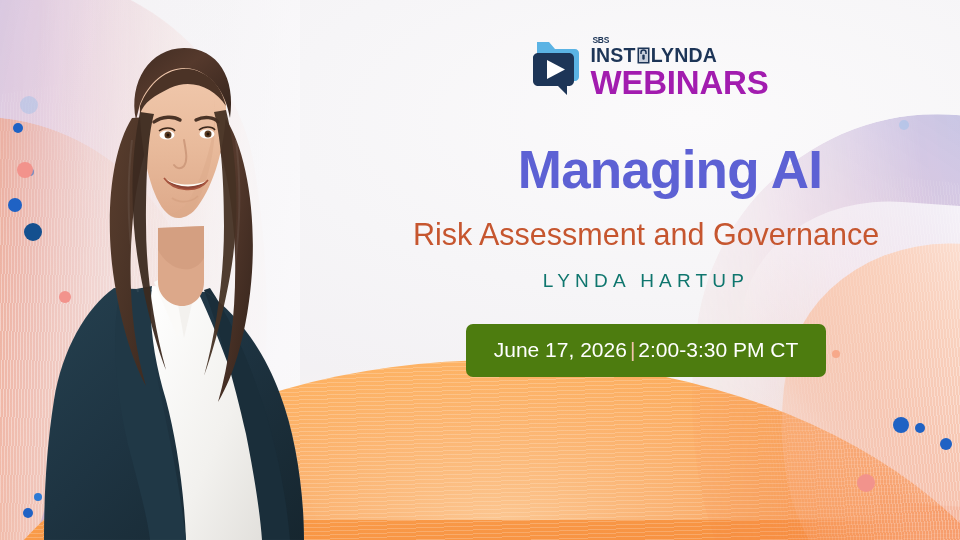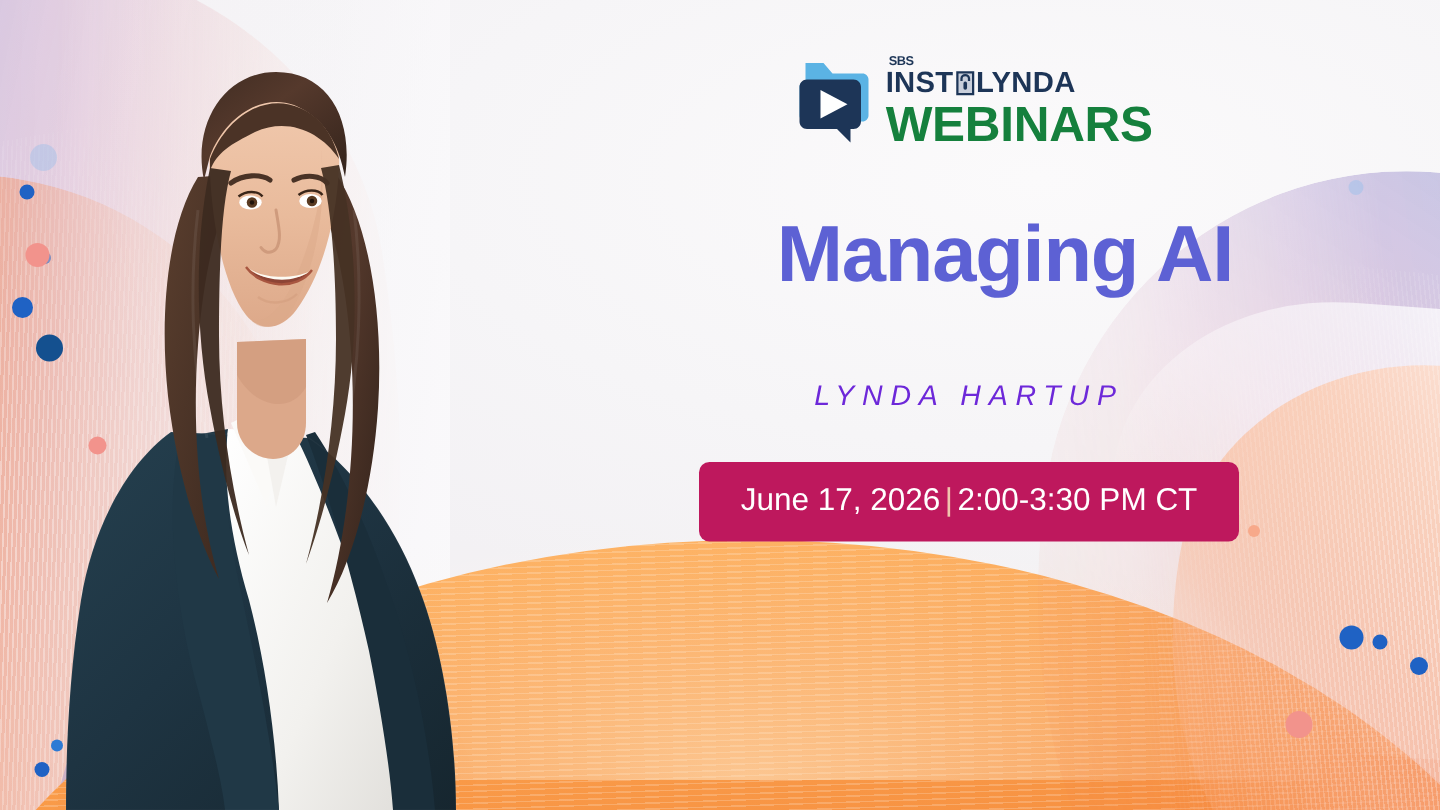--- a/index.html
+++ b/index.html
@@ -254,21 +254,21 @@
     display: inline-block;
     width: 13px;
     height: 17px;
     position: relative;
     margin: 0 1px;
     flex: none;
   }
   .logo-webinars {
     font-size: 33px;
     font-weight: bold;
-    color: #15803d;
+    color: #a21caf;
     letter-spacing: -0.2px;
     margin-top: 1px;
   }
 
   
   .title {
     font-size: 53px;
     font-weight: bold;
     color: #5d61d4;
     letter-spacing: -0.8px;
@@ -279,30 +279,29 @@
   }
   .subtitle {
     margin-top: 18px;
     font-size: 30.5px;
     color: #c6562f;
     line-height: 1.32;
     text-align: center;
     white-space: nowrap;
   }
   .speaker {
-    margin-top: 40px;
+    margin-top: 16px;
     font-size: 19px;
-    color: #6d28d9;
+    color: #0f766e;
     letter-spacing: 5.2px;
     white-space: nowrap;
-    font-style: italic;
   }
   .date-badge {
     margin-top: 32px;
-    background: #be185d;
+    background: #4d7c0f;
     color: #ffffff;
     font-size: 21px;
     padding: 14px 28px 15px;
     border-radius: 7px;
     white-space: nowrap;
   }
   .date-badge .sep {
     color: #f0c3ad;
     padding: 0 3px;
   }
@@ -460,20 +459,21 @@
           </span>
           <span>LYNDA</span>
         </div>
         <div class="logo-webinars">WEBINARS</div>
       </div>
     </div>
 
     <div class="title">Managing AI</div>
 
     <div class="subtitle">
+      <div>Risk Assessment and Governance</div>
     </div>
 
     <div class="speaker">LYNDA HARTUP</div>
 
     <div class="date-badge">
       <span>June 17, 2026</span><span class="sep">|</span><span>2:00-3:30 PM CT</span>
     </div>
 
   </div>
 </div>

